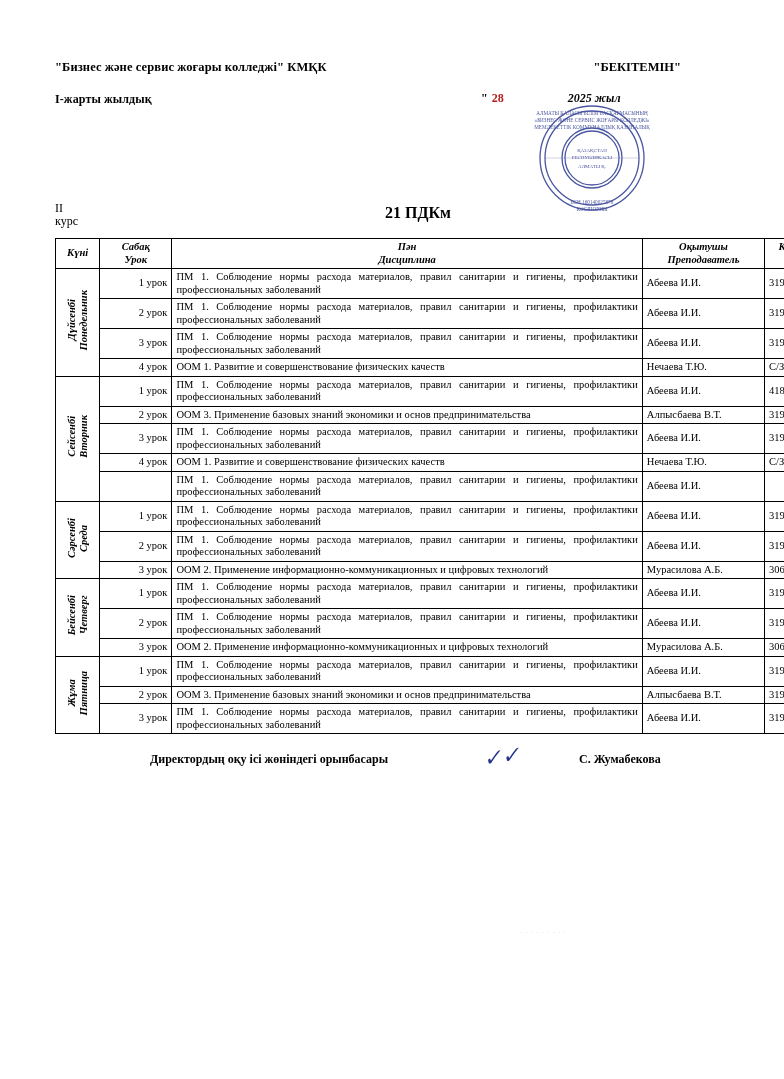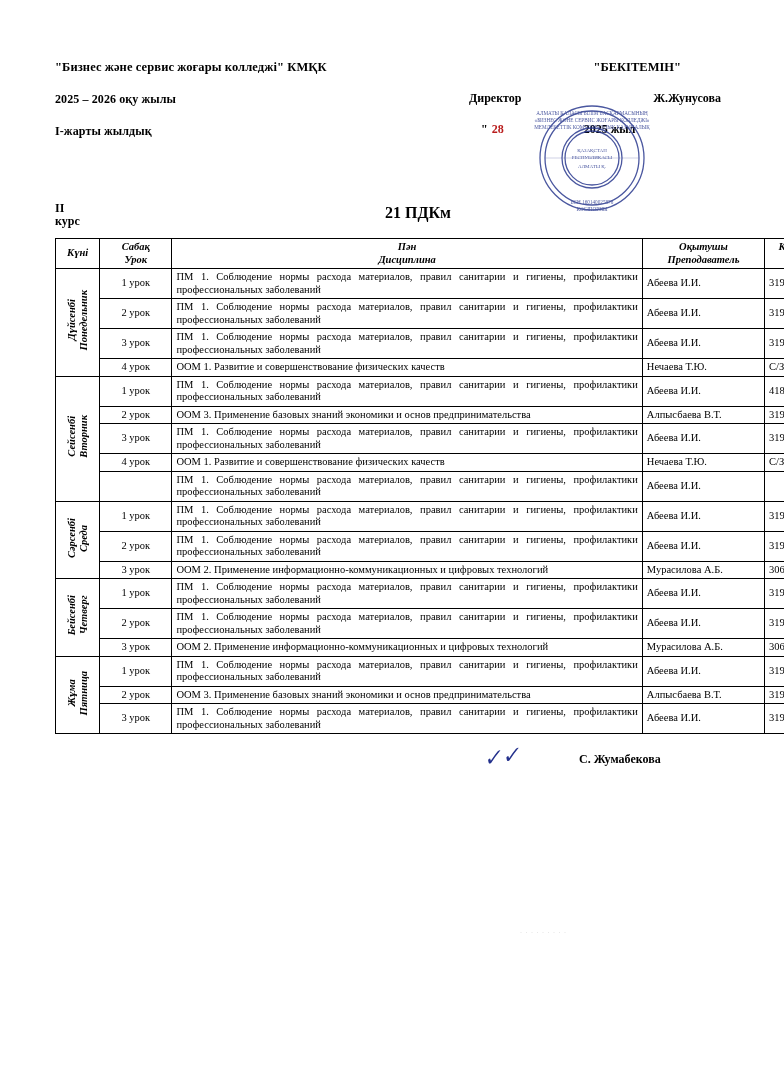--- a/index.html
+++ b/index.html
@@ -81,21 +81,21 @@
   
   .course-row {
     position: relative;
     height: 34px;
     margin-top: 2px;
   }
   .course-label {
     position: absolute;
     left: 0;
     top: 0;
-    font-weight: bold;
+    font-weight: normal;
     font-size: 12px;
     line-height: 13px;
     width: 30px;
   }
   .group-label {
     position: absolute;
     left: 330px;
     top: 2px;
     font-weight: bold;
     font-size: 16px;
@@ -137,21 +137,21 @@
     transform: rotate(180deg);
     font-weight: bold;
     font-style: italic;
     font-size: 10.5px;
     line-height: 12px;
     display: inline-block;
     white-space: pre;
     text-align: center;
   }
   td.lesson {
-    text-align: center;
+    text-align: right;
     font-size: 11px;
     padding-left: 7px;
   }
   td.subject {
     text-align: justify;
     text-align-last: left;
     padding: 3px 6px 3px 6px;
     margin-top: 28px;
   }
   td.teacher {
@@ -202,33 +202,28 @@
     letter-spacing: 1px;
   }
 </style>
 </head>
 <body>
 
 <div class="page">
 
   <div class="header-block">
     <div class="hdr-line">"Бизнес және сервис жоғары колледжі" КМҚК</div>
-    <div class="hdr-line small">2025 – 2026 оқу жылы</div>
     <div class="hdr-line small">I-жарты жылдық</div>
 
     <div class="approve">
       <div class="a-title">"БЕКІТЕМІН"</div>
-      <div class="a-row">
-        <span>Директор</span>
-        <span>Ж.Жунусова</span>
-      </div>
       <div class="a-row2">
         <span>"</span>
         <span style="color:#b91c1c;">28</span>
-        <span style="margin-left:76px;">2025 жыл</span>
+        <span style="margin-left:60px;font-style:italic;">2025 жыл</span>
       </div>
     </div>
 
     <svg class="stamp" viewBox="0 0 170 120">
       <g stroke="#2b3a8f" fill="none" stroke-width="1.3">
         <circle cx="85" cy="58" r="52"></circle>
         <circle cx="85" cy="58" r="47"></circle>
         <circle cx="85" cy="58" r="30"></circle>
         <circle cx="85" cy="58" r="27"></circle>
       </g>
@@ -403,18 +398,19 @@
         <tr>
           <td class="lesson">3 урок</td>
           <td class="subject">ПМ 1. Соблюдение нормы расхода материалов, правил санитарии и гигиены, профилактики профессиональных заболеваний</td>
           <td class="teacher">Абеева И.И.</td>
           <td class="room">319</td>
         </tr>
       </tbody>
   </table>
 
   <div class="footer">
+    <div class="f-title">Директордың оқу ісі жөніндегі орынбасары</div>
     <div class="f-sign">✓✓</div>
     <div class="f-name">С. Жумабекова</div>
   </div>
 
   <div class="faint">· · · · · · · · ·</div>
 </div>
 
 </body></html>

